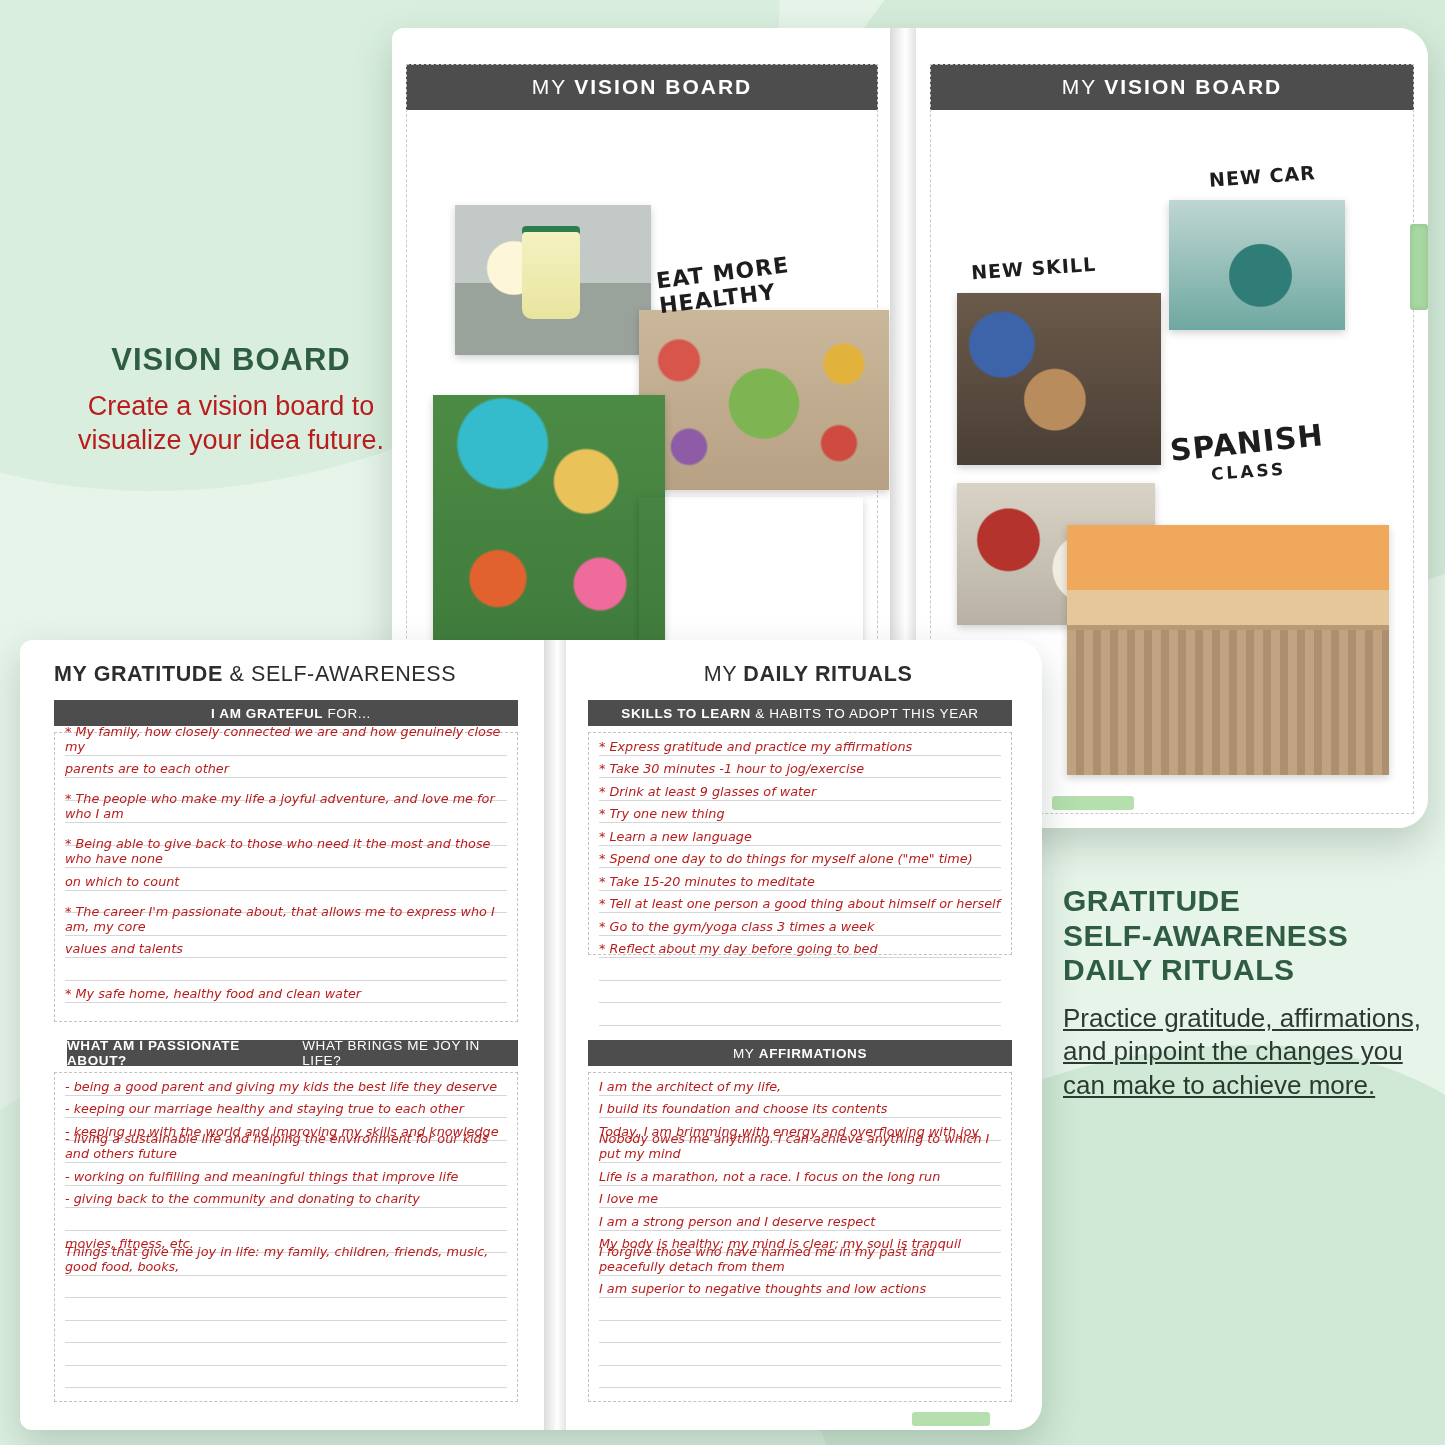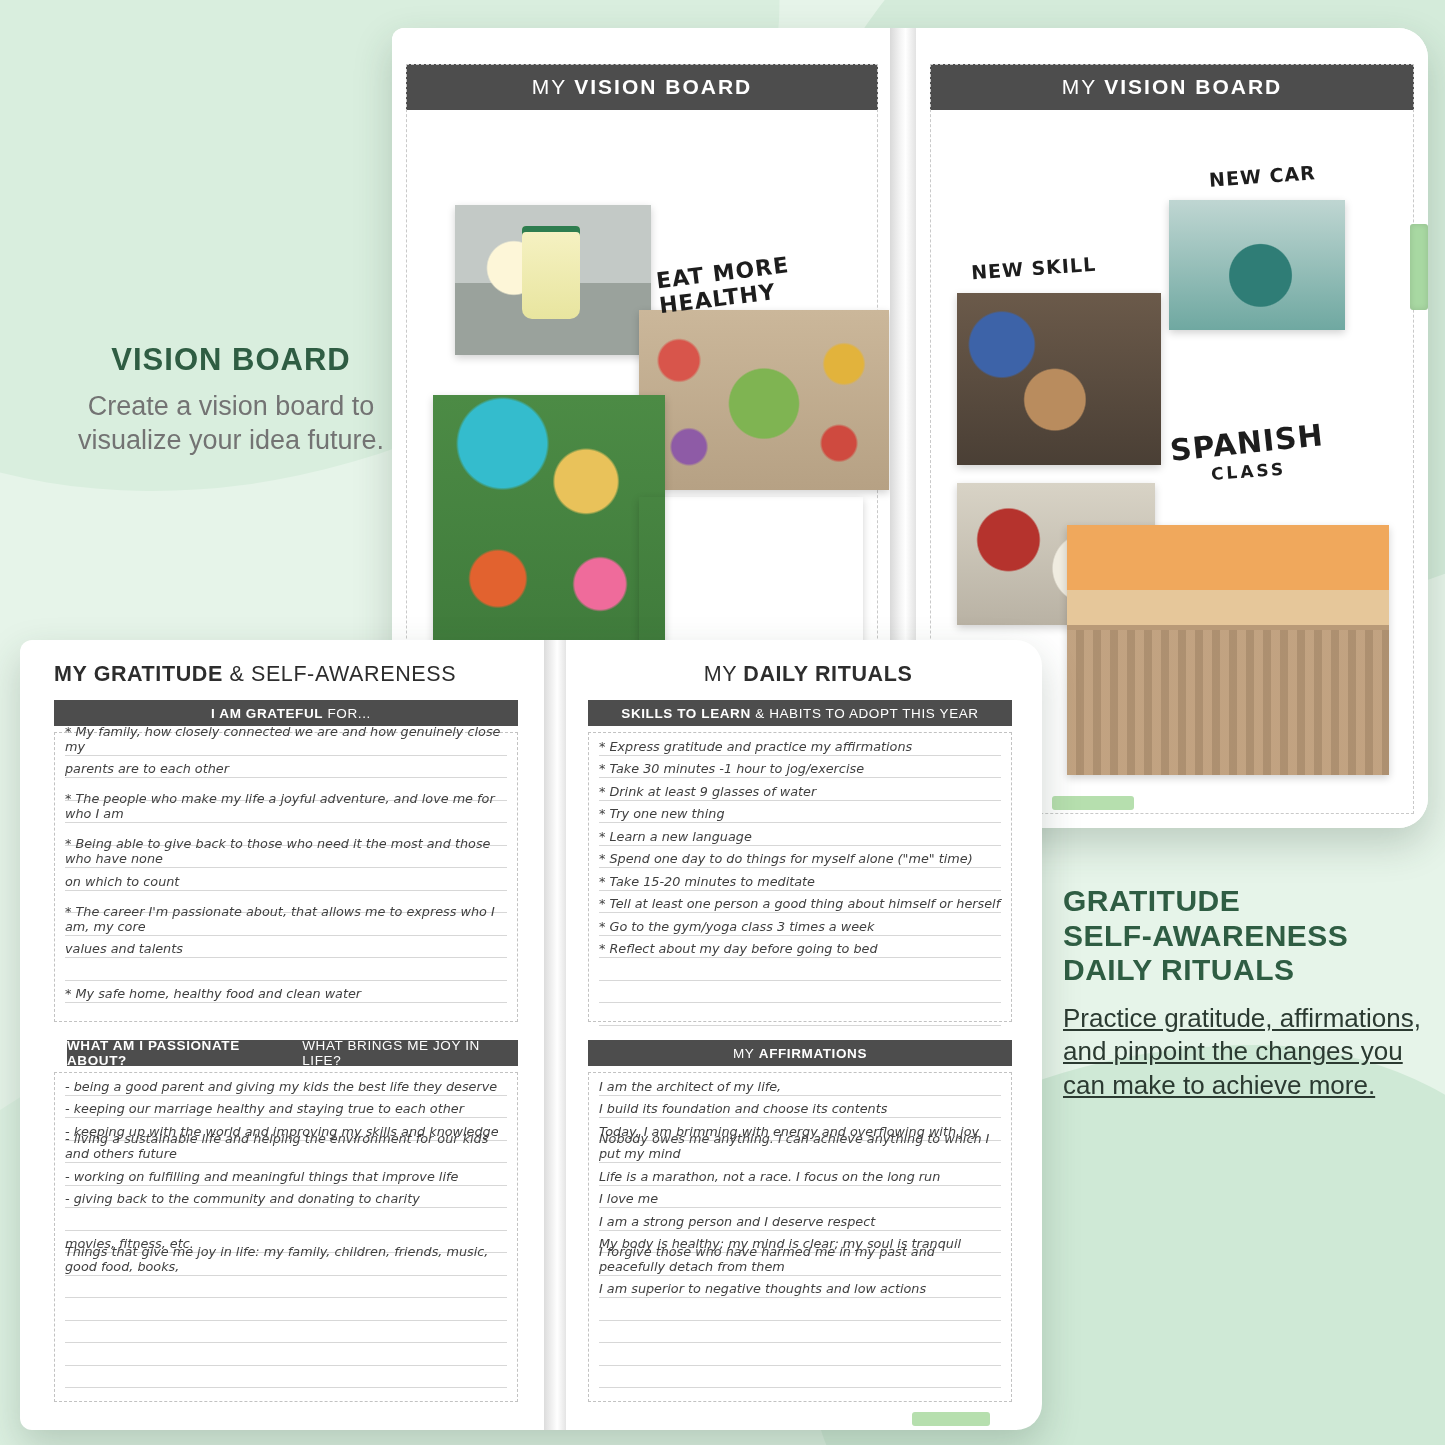--- a/index.html
+++ b/index.html
@@ -150,21 +150,21 @@
   .note-newcar { left:278px; top:100px; font-size:19px; transform:rotate(-4deg); }
   .note-newskill { left:40px; top:192px; font-size:19px; transform:rotate(-4deg); }
   .note-spanish { left:240px; top:360px; font-size:30px; transform:rotate(-6deg); }
   .note-spanish .sub { display:block; font-size:17px; letter-spacing:3px;
                        margin-left:38px; margin-top:2px; transform:rotate(2deg); }
 
   
   .vision-copy { position:absolute; left:66px; top:342px; width:330px; text-align:center; }
   .vision-copy h2 { margin:0 0 12px; font-size:31px; font-weight:700; color:#2f5d43;
                     letter-spacing:1px; }
-  .vision-copy p { margin:0; font-size:27px; line-height:1.25; color:#737373; }
+  .vision-copy p { margin:0; font-size:27px; line-height:1.25; color:#b91c1c; }
 
   .right-copy { position:absolute; left:1063px; top:884px; width:370px; }
   .right-copy h2 { margin:0 0 14px; font-size:30px; font-weight:700; color:#2f5d43;
                    line-height:1.15; letter-spacing:.5px; }
   .right-copy p { margin:0; font-size:26px; line-height:1.3; color:#2b3a31;text-decoration:underline; }
 
   
   .book-journal {
     position:absolute; left:20px; top:640px; width:1022px; height:790px;
     background:#fff; border-radius:12px 26px 26px 12px;
@@ -194,21 +194,21 @@
     display:flex; align-items:center; justify-content:center;
     font-size:13.5px; letter-spacing:.6px;
   }
   .band .b { font-weight:700; }
   .band .n { font-weight:400; }
 
   .box { position:absolute; border:1px dashed #c2c2c2; }
   .lines { position:absolute; left:0; right:0; top:0; bottom:0; padding:0 10px; }
   .wline {
     border-bottom:1px solid #d7d7d7; height:22.5px; font-size:12.8px;
-    font-family:"DejaVu Sans", sans-serif; color:#404040;
+    font-family:"DejaVu Sans", sans-serif; color:#b91c1c;
     display:flex; align-items:flex-end; padding-bottom:1px;
     font-style:italic;
   }
 
 </style>
 </head>
 <body>
 
 <div class="bg-base"></div>
 <div class="blob-a"></div>
@@ -319,21 +319,21 @@
   <div class="jp jp-right">
     <div class="j-title center">
       <span class="n">MY</span>
       <span class="b">DAILY RITUALS</span>
     </div>
 
     <div class="band" style="left:22px; right:30px; top:60px;">
       <span class="b">SKILLS TO LEARN</span>&nbsp;
       <span class="n">&amp; HABITS TO ADOPT THIS YEAR</span>
     </div>
-    <div class="box" style="left:22px; right:30px; top:92px; height:290px;">
+    <div class="box" style="left:22px; right:30px; top:92px; height:223px;">
       <div class="lines" id="skills-lines">
           <div class="wline">* Express gratitude and practice my affirmations</div>
           <div class="wline">* Take 30 minutes -1 hour to jog/exercise</div>
           <div class="wline">* Drink at least 9 glasses of water</div>
           <div class="wline">* Try one new thing</div>
           <div class="wline">* Learn a new language</div>
           <div class="wline">* Spend one day to do things for myself alone ("me" time)</div>
           <div class="wline">* Take 15-20 minutes to meditate</div>
           <div class="wline">* Tell at least one person a good thing about himself or herself</div>
           <div class="wline">* Go to the gym/yoga class 3 times a week</div>

